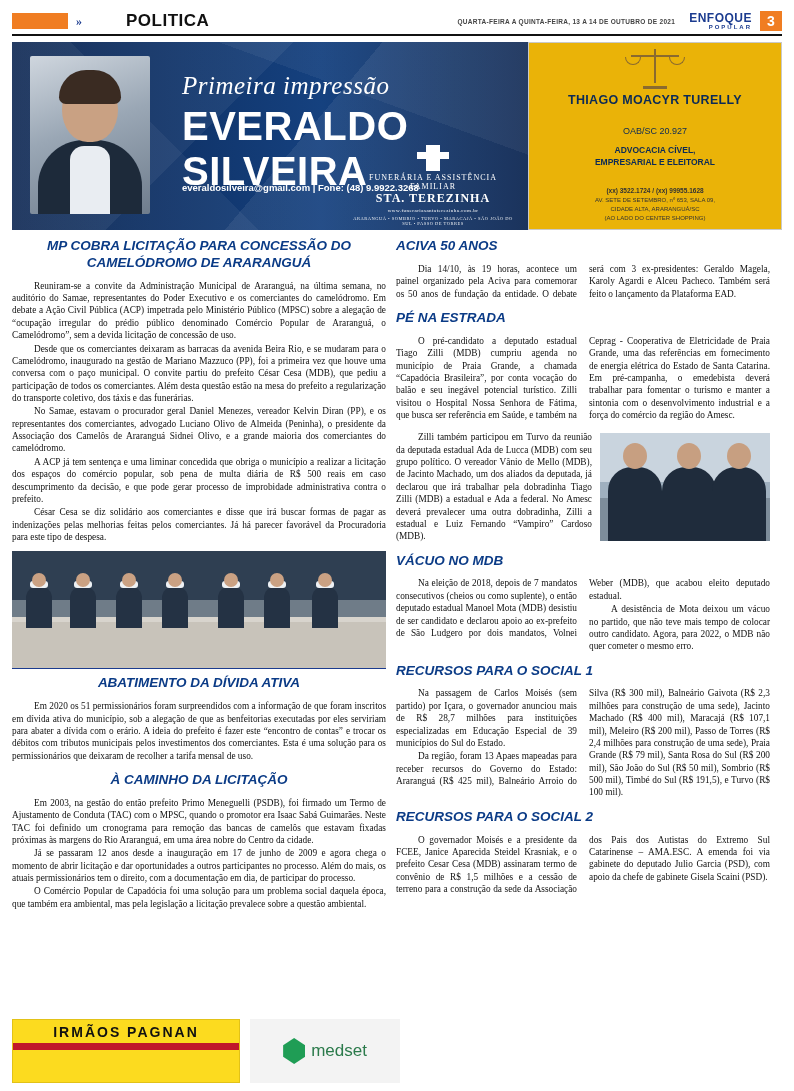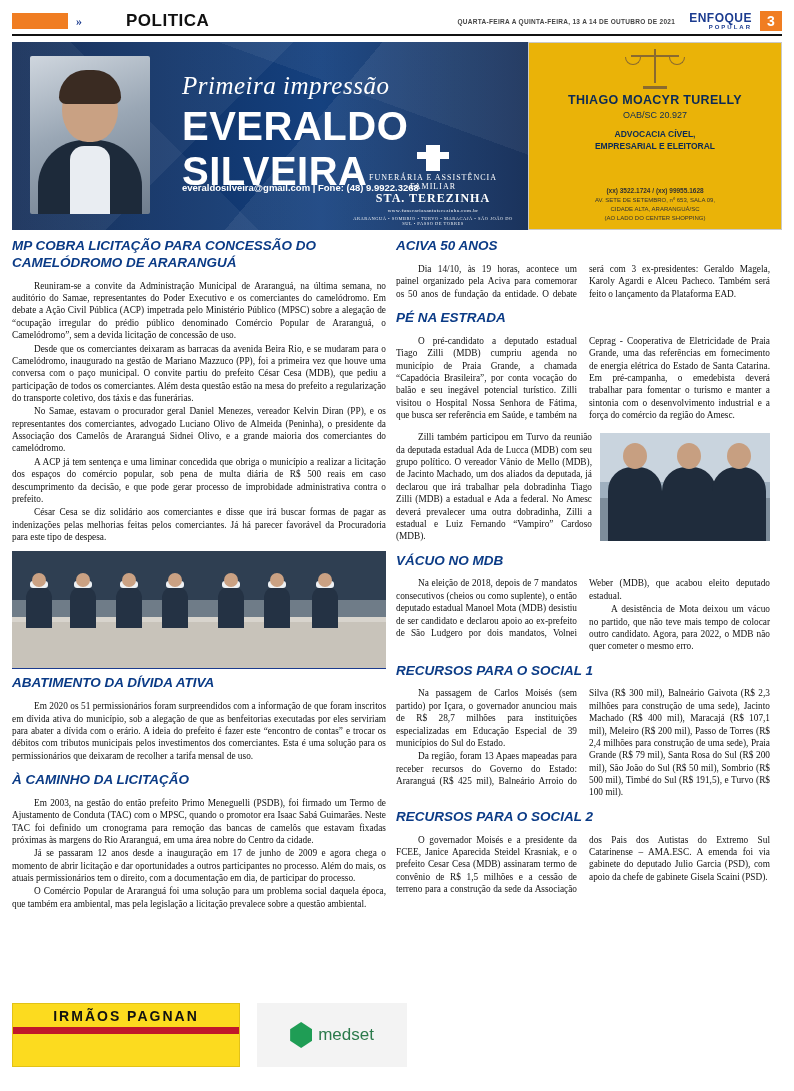--- a/index.html
+++ b/index.html
@@ -56,52 +56,52 @@
   .ad-funeraria .f4 { font-size:4.5px; letter-spacing:0.5px; margin-top:3px; opacity:0.9;}
 
   .ad-right { flex:1; border:1px solid #c9c9c9; position:relative; background:#eab308; text-align:center; }
   .scale { width:60px; height:44px; margin:2px auto 4px auto; position:relative;}
   .scale .post { position:absolute; left:29px; top:4px; width:2px; height:34px; background:#8a6a2f;}
   .scale .beam { position:absolute; left:6px; top:10px; width:48px; height:2px; background:#8a6a2f;}
   .scale .base { position:absolute; left:18px; bottom:0; width:24px; height:3px; background:#8a6a2f;}
   .scale .pan { position:absolute; top:12px; width:16px; height:8px; border:1.5px solid #8a6a2f; border-top:none; border-radius:0 0 9px 9px;}
   .scale .pan.l { left:0; } .scale .pan.r { right:0; }
   .ad-r-name { font-family:"Liberation Sans", sans-serif; font-size:12.5px; font-weight:bold; color:#0b2a57; letter-spacing:0.3px;}
-  .ad-r-oab { font-family:"Liberation Sans", sans-serif; font-size:9px; color:#0b2a57; margin-top:3px;}
+  .ad-r-oab { font-family:"Liberation Sans", sans-serif; font-size:9px; color:#0b2a57; margin-top:19px;}
   .ad-r-serv { font-family:"Liberation Sans", sans-serif; font-size:8.5px; font-weight:bold; color:#0b2a57; margin-top:8px; line-height:1.45;}
   .ad-r-foot { position:absolute; left:0; right:0; bottom:6px; font-family:"Liberation Sans", sans-serif; font-size:6px; color:#333; line-height:1.5;}
   .ad-r-foot .ph { font-weight:bold; font-size:6.5px;}
 
   
   .columns { display:flex; gap:10px; margin-top:8px; }
   .col { width:374px; }
   .col.left { position:relative; }
   .headline { font-family:"Liberation Sans", sans-serif; font-weight:bold; font-style:italic; color:#0b3b86;
-              font-size:13.5px; line-height:1.25; text-align:left; margin:0 0 8px 0; }
+              font-size:13.5px; line-height:1.25; text-align:center; margin:0 0 8px 0; }
   .headline.left-big { font-size:13.5px; }
   p.body { font-family:"Liberation Serif", serif; font-size:9.3px; line-height:1.33; text-align:justify; margin:0 0 0 0; text-indent:22px; }
   p.body + p.body { margin-top:1px; }
   .section-gap { height:10px; }
   .photo-box { width:100%; height:118px; margin:8px 0 6px 0; position:relative; overflow:hidden; background:#6d7d8c; }
   .photo-meet { background:linear-gradient(#2f3f52 0 42%, #6f7c88 42% 56%, #d8d4cd 56% 100%); }
   .photo-meet .tbl { position:absolute; left:0; right:0; bottom:0; height:46px; background:#c8c3ba; }
   .photo-meet .p { position:absolute; bottom:40px; width:26px; height:42px; background:#243244; border-radius:12px 12px 0 0;}
   .photo-meet .p:after { content:""; position:absolute; left:6px; top:-13px; width:14px; height:14px; border-radius:50%; background:#caa183;}
   .photo-meet .m { position:absolute; left:4px; top:-5px; width:18px; height:7px; background:#eef1f4; border-radius:3px;}
   .photo-2 { background:linear-gradient(#c9d4de 0 45%, #9fb0bf 45% 60%, #7d8d9b 60% 100%); }
   .photo-2 .p { position:absolute; bottom:0; width:54px; height:74px; background:#1f2c3c; border-radius:24px 24px 0 0; }
   .photo-2 .p:after { content:""; position:absolute; left:15px; top:-24px; width:24px; height:26px; border-radius:50%; background:#c79f81;}
   .caption-rule { border-bottom:1px solid #1b3b8f; }
 
   .col.right .headline { text-align:left; }
   .twocol-text { column-count:2; column-gap:12px; }
   .twocol-text p.body { margin:0; }
 
   
-  .bottomads { position:absolute; left:12px; right:12px; bottom:24px; display:flex; gap:17px; height:64px; }
+  .bottomads { position:absolute; left:12px; right:12px; bottom:8px; display:flex; gap:10px; height:64px; }
   .ad-rest { flex:0 0 228px; background:#fcdb1f; position:relative; border:1px solid #e2c217;}
   .ad-rest .irm { text-align:center; font-family:"Liberation Sans", sans-serif; font-weight:bold; font-size:14px; color:#111; letter-spacing:2px; padding-top:4px;}
   .ad-rest .rst { text-align:center; font-family:"Liberation Sans", sans-serif; font-weight:bold; font-size:25px; color:#c0182a; letter-spacing:0px; line-height:1; }
   .ad-rest .bar { height:7px; background:#c0182a; margin-top:3px;}
   .ad-med { flex:0 0 150px; background:#f3f3f3; display:flex; align-items:center; justify-content:center; gap:6px;}
   .med-mark { width:22px; height:26px; background:#1f9d55;
               clip-path: polygon(50% 0,100% 28%,100% 72%,50% 100%,0 72%,0 28%); }
   .med-name { font-family:"Liberation Sans", sans-serif; font-size:17px; color:#2b7a4b; font-weight:normal;}
   .ad-blank { flex:1; background:#ffffff; }
 </style>
@@ -204,21 +204,21 @@
           </div>
       </div>
 
       <h2 class="headline">ABATIMENTO DA DÍVIDA ATIVA</h2>
       <p class="body">Em 2020 os 51 permissionários foram surpreendidos com a informação de que foram inscritos em dívida ativa do município, sob a alegação de que as benfeitorias executadas por eles serviriam para abater a dívida com o erário. A ideia do prefeito é fazer este “encontro de contas” e trocar os débitos com tributos municipais pelos investimentos dos comerciantes. Esta é uma solução para os permissionários que deixaram de recolher a tarifa mensal de uso.</p>
 
       <div class="section-gap"></div>
       <h2 class="headline">À CAMINHO DA LICITAÇÃO</h2>
       <p class="body">Em 2003, na gestão do então prefeito Primo Meneguelli (PSDB), foi firmado um Termo de Ajustamento de Conduta (TAC) com o MPSC, quando o promotor era Isaac Sabá Guimarães. Neste TAC foi definido um cronograma para remoção das bancas de camelôs que estavam fixadas próximas às margens do Rio Araranguá, em uma área nobre do Centro da cidade.</p>
       <p class="body">Já se passaram 12 anos desde a inauguração em 17 de junho de 2009 e agora chega o momento de abrir licitação e dar oportunidades a outros participantes no processo. Além do mais, os atuais permissionários tem o direito, com a documentação em dia, de participar do processo.</p>
-      <p class="body">O Comércio Popular de Araranguá foi uma solução para um problema social daquela época, que também era ambiental, mas pela legislação a licitação prevalece sobre a questão ambiental.</p>
+      <p class="body">O Comércio Popular de Capadócia foi uma solução para um problema social daquela época, que também era ambiental, mas pela legislação a licitação prevalece sobre a questão ambiental.</p>
     </div>
 
     <div class="col right">
       <h2 class="headline">ACIVA 50 ANOS</h2>
       <div class="twocol-text">
         <p class="body">Dia 14/10, às 19 horas, acontece um painel organizado pela Aciva para comemorar os 50 anos de fundação da entidade. O debate será com 3 ex-presidentes: Geraldo Magela, Karoly Agardi e Alceu Pacheco. Também será feito o lançamento da Plataforma EAD.</p>
       </div>
 
       <div class="section-gap"></div>
       <h2 class="headline">PÉ NA ESTRADA</h2>

